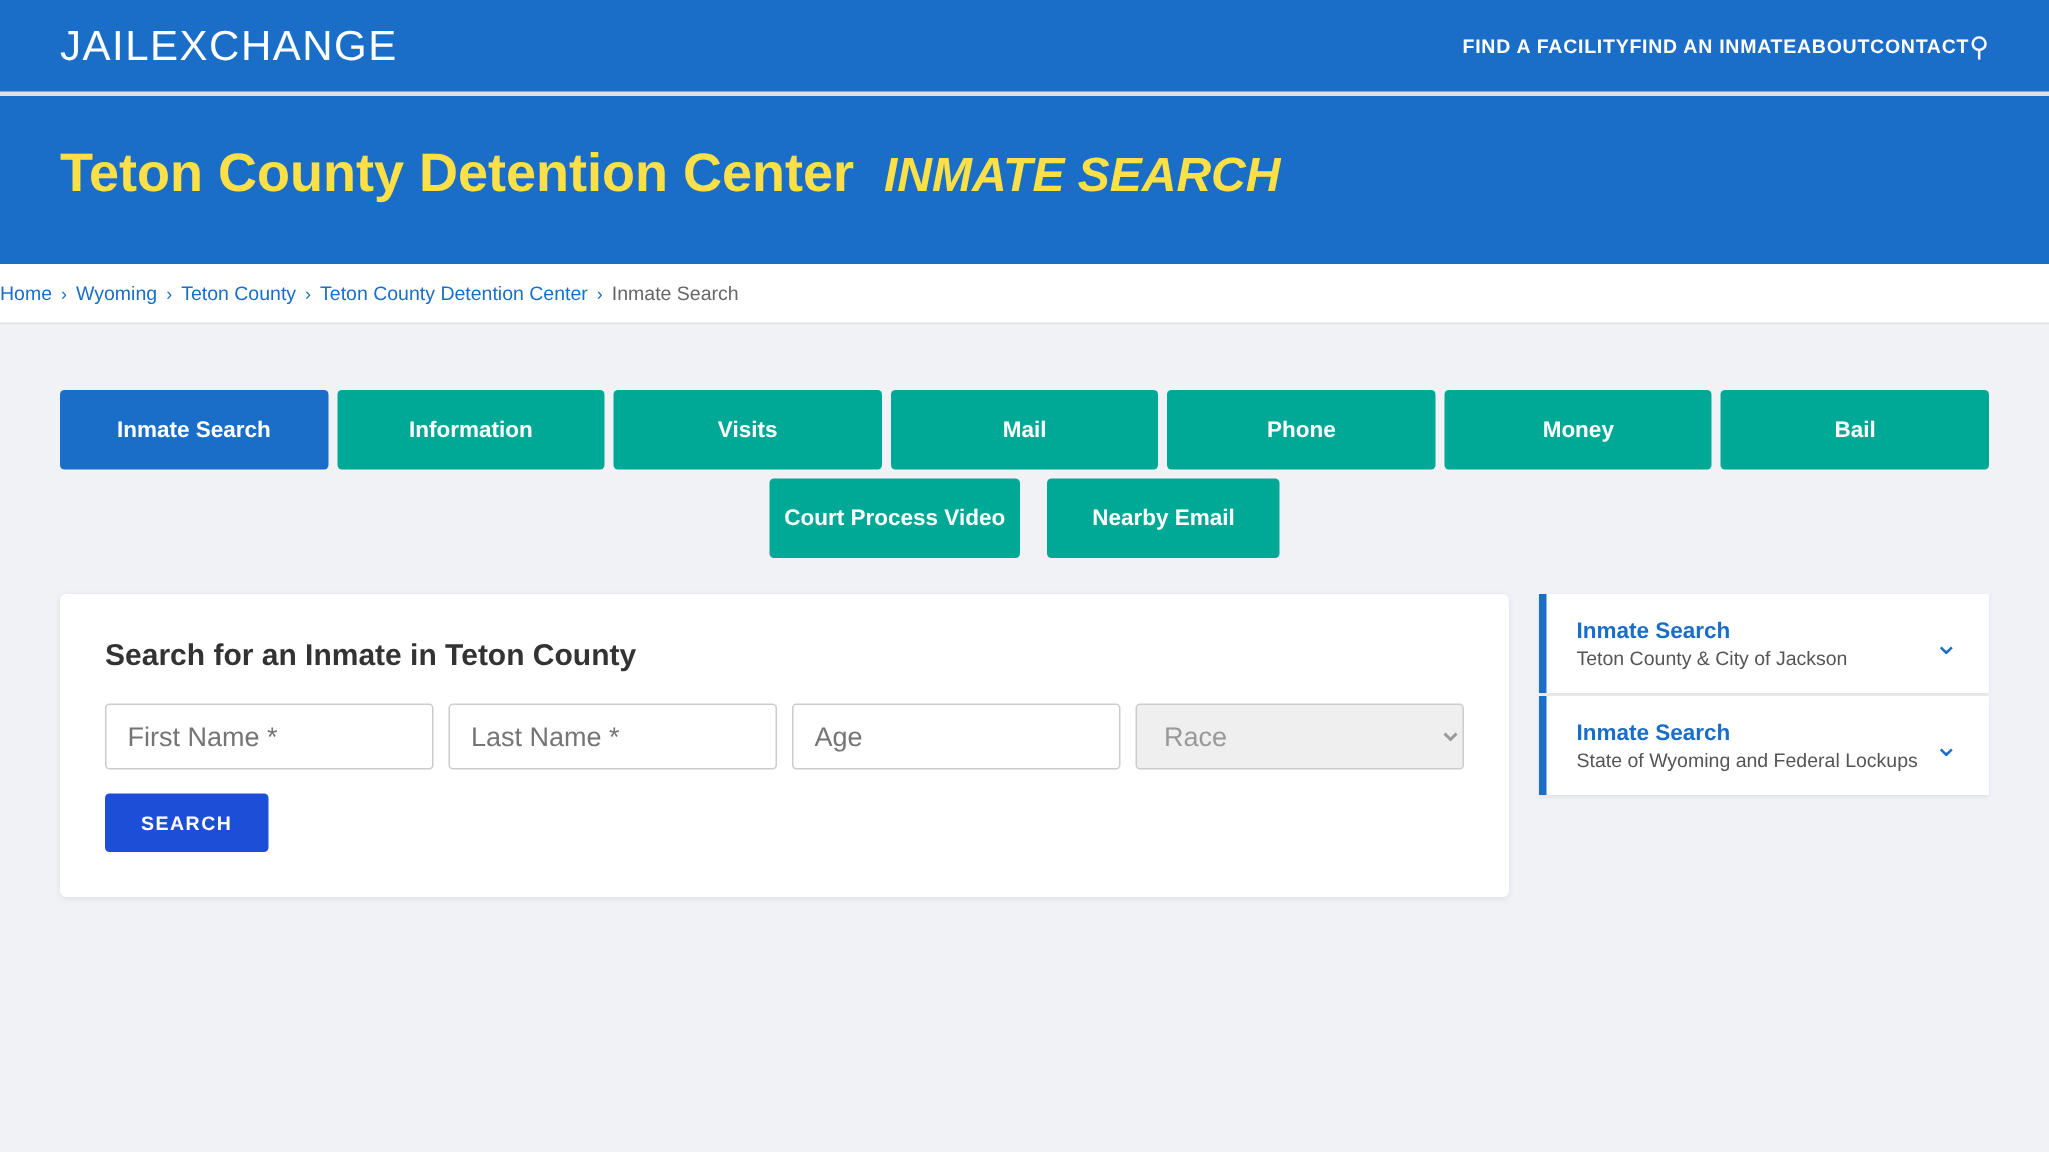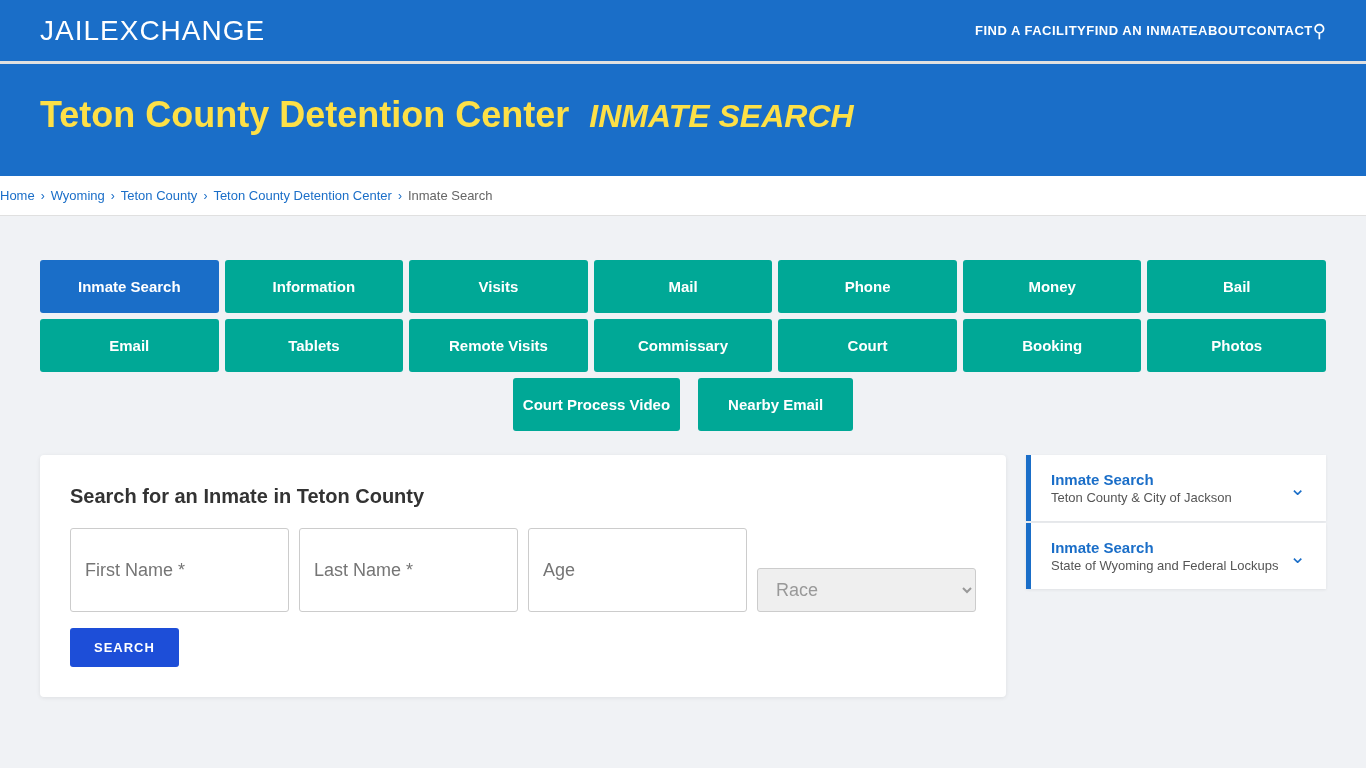--- a/index.html
+++ b/index.html
@@ -152,21 +152,21 @@
     }
     .search-inputs input, .search-inputs select {
       border: 1px solid #ccc;
       padding: 10px 14px;
       font-size: 18px;
       border-radius: 3px;
       flex: 1;
       min-width: 120px;
       color: #999;
     }
-    .search-inputs select { color: #999; margin-top: 40px; }
+    .search-inputs select { color: #999; }
     .search-btn {
       background: #1d4ed8;
       color: #fff;
       border: none;
       padding: 12px 24px;
       font-size: 13px;
       font-weight: 700;
       letter-spacing: 1px;
       border-radius: 3px;
       cursor: pointer;
@@ -243,29 +243,20 @@
 
   <div class="tabs-section">
     <div class="tabs-row">
       <button class="tab-btn active">Inmate Search</button>
       <button class="tab-btn">Information</button>
       <button class="tab-btn">Visits</button>
       <button class="tab-btn">Mail</button>
       <button class="tab-btn">Phone</button>
       <button class="tab-btn">Money</button>
       <button class="tab-btn">Bail</button>
-    </div>
-    <div class="tabs-row">
-      <button class="tab-btn">Email</button>
-      <button class="tab-btn">Tablets</button>
-      <button class="tab-btn">Remote Visits</button>
-      <button class="tab-btn">Commissary</button>
-      <button class="tab-btn">Court</button>
-      <button class="tab-btn">Booking</button>
-      <button class="tab-btn">Photos</button>
     </div>
     <div class="tabs-row-center">
       <button class="tab-btn-narrow">Court Process Video</button>
       <button class="tab-btn-narrow">Nearby Email</button>
     </div>
   </div>
 
   <div class="content-area">
 
     <div class="main-panel">

